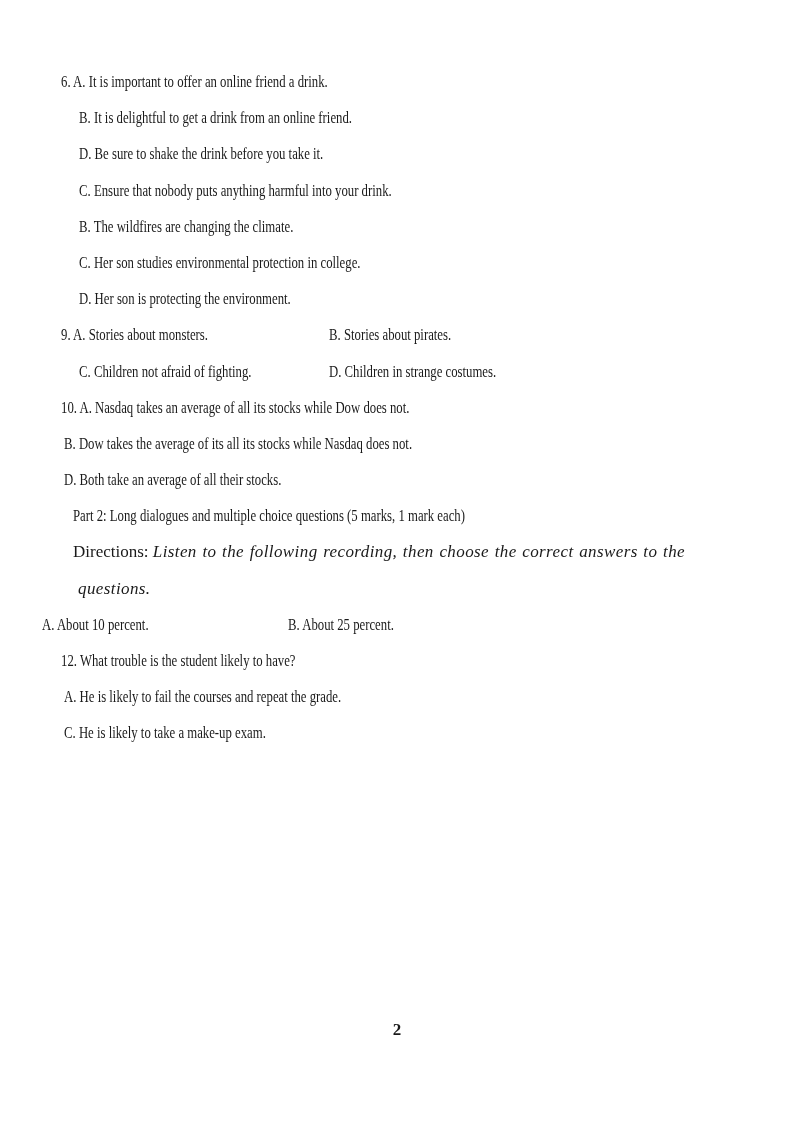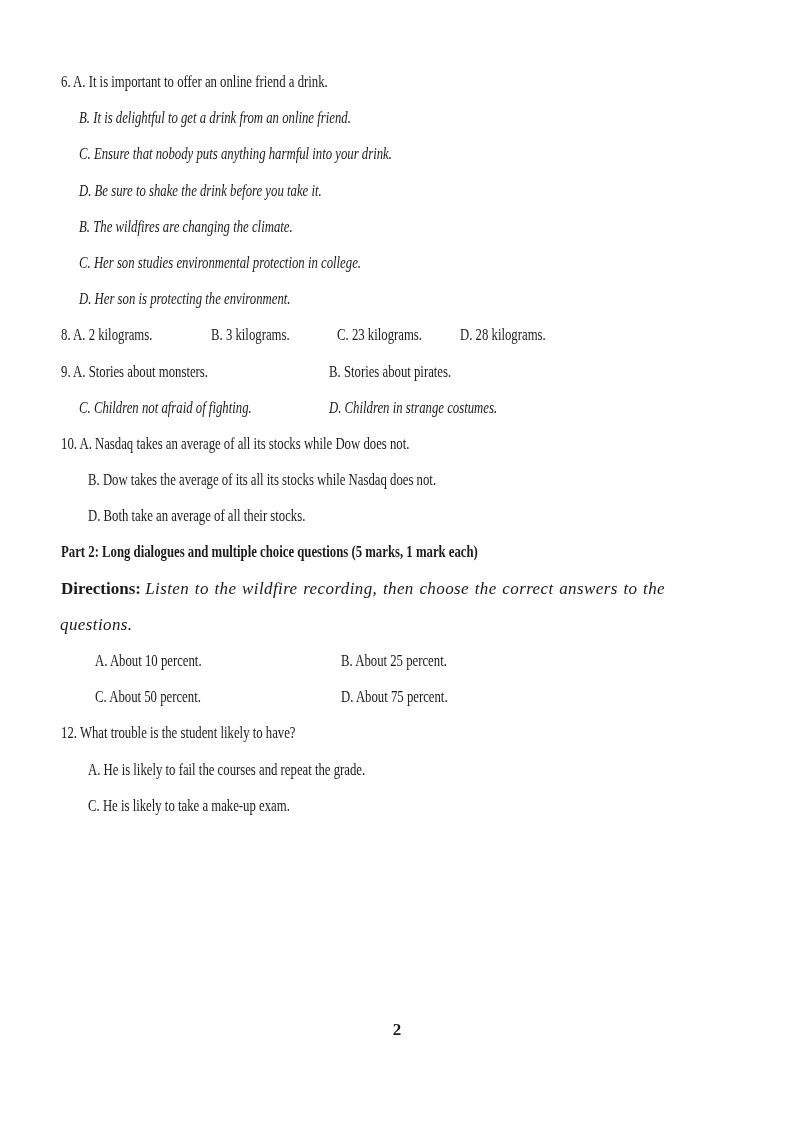--- a/index.html
+++ b/index.html
@@ -12,78 +12,76 @@
     color:#1a1a1a;
     font-family:"Liberation Serif","DejaVu Serif",serif;
     font-size:17px;
     overflow:hidden;
   }
   .content { position:absolute; top:64px; left:0; width:794px; }
   .line { height:36.2px; line-height:36.2px; white-space:nowrap; }
 
   
   .ind-q    { padding-left:61px; }   
-  .ind-o1   { padding-left:79px;font-style:italic; }   
-  .ind-o2   { padding-left:88px; }   
-  .ind-o3   { padding-left:95px; }   
-  .ind-cont { padding-left:60px; }  
+  .ind-o1   { padding-left:79px; }   
+  .ind-o2   { padding-left:64px; }   
+  .ind-o3   { padding-left:42px; }   
+  .ind-cont { padding-left:78px; }  
 
   
   .sx, .cb {
     display:inline-block;
     white-space:nowrap;
     transform:scaleX(0.75);
     transform-origin:0 50%;
     vertical-align:baseline;
   }
   
   .w150{width:150px} .w126{width:126px} .w123{width:123px}
   .w268{width:268px} .w250{width:250px} .w246{width:246px}
 
-  .bold { font-weight:bold; }
+  .bold { font-weight:normal;margin-left:12px; }
   .ital { font-style:italic; letter-spacing:0.4px; word-spacing:1px; }
 
   .pageno {
     position:absolute; top:1012px; left:0; width:794px;
     height:36.2px; line-height:36.2px;
     text-align:center; font-weight:bold;
   }
 </style>
 </head>
 <body>
 
 <div class="doc">
   <div class="content">
 
     <div class="line ind-q"><span class="sx"><span>6.</span> <span>A. It is important to offer an online friend a drink.</span></span></div>
     <div class="line ind-o1"><span class="sx">B. It is delightful to get a drink from an online friend.</span></div>
+    <div class="line ind-o1"><span class="sx">D. Be sure to shake the drink before you take it.</span></div>
     <div class="line ind-o1"><span class="sx">C. Ensure that nobody puts anything harmful into your drink.</span></div>
-    <div class="line ind-o1"><span class="sx">D. Be sure to shake the drink before you take it.</span></div>
 
     <div class="line ind-o1"><span class="sx">B. The wildfires are changing the climate.</span></div>
     <div class="line ind-o1"><span class="sx">C. Her son studies environmental protection in college.</span></div>
     <div class="line ind-o1"><span class="sx">D. Her son is protecting the environment.</span></div>
 
-    <div class="line ind-q"><span class="cb w150"><span>8.</span> <span>A. 2 kilograms.</span></span><span class="cb w126">B. 3 kilograms.</span><span class="cb w123">C. 23 kilograms.</span><span class="cb">D. 28 kilograms.</span></div>
 
     <div class="line ind-q"><span class="cb w268"><span>9.</span> <span>A. Stories about monsters.</span></span><span class="cb">B. Stories about pirates.</span></div>
     <div class="line ind-o1"><span class="cb w250">C. Children not afraid of fighting.</span><span class="cb">D. Children in strange costumes.</span></div>
 
     <div class="line ind-q"><span class="sx"><span>10.</span> <span>A. Nasdaq takes an average of all its stocks while Dow does not.</span></span></div>
     <div class="line ind-o2"><span class="sx">B. Dow takes the average of its all its stocks while Nasdaq does not.</span></div>
     <div class="line ind-o2"><span class="sx">D. Both take an average of all their stocks.</span></div>
 
     <div class="line ind-q bold"><span class="sx">Part 2: Long dialogues and multiple choice questions (5 marks, 1 mark each)</span></div>
 
-    <div class="line ind-q"><span class="bold">Directions:</span> <span class="ital">Listen to the wildfire recording, then choose the correct answers to the</span></div>
+    <div class="line ind-q"><span class="bold">Directions:</span> <span class="ital">Listen to the following recording, then choose the correct answers to the</span></div>
     <div class="line ind-cont"><span class="ital">questions.</span></div>
 
 
     <div class="line ind-o3"><span class="cb w246">A. About 10 percent.</span><span class="cb">B. About 25 percent.</span></div>
-    <div class="line ind-o3"><span class="cb w246">C. About 50 percent.</span><span class="cb">D. About 75 percent.</span></div>
 
     <div class="line ind-q"><span class="sx"><span>12.</span> <span>What trouble is the student likely to have?</span></span></div>
     <div class="line ind-o2"><span class="sx">A. He is likely to fail the courses and repeat the grade.</span></div>
     <div class="line ind-o2"><span class="sx">C. He is likely to take a make-up exam.</span></div>
 
   </div>
 
   <div class="pageno">2</div>
 </div>
 

